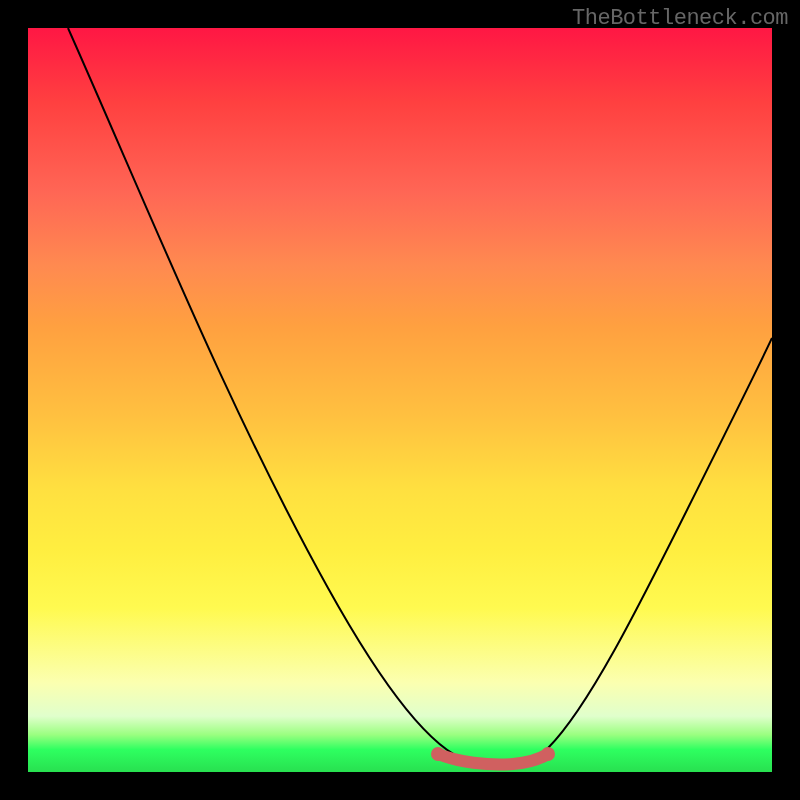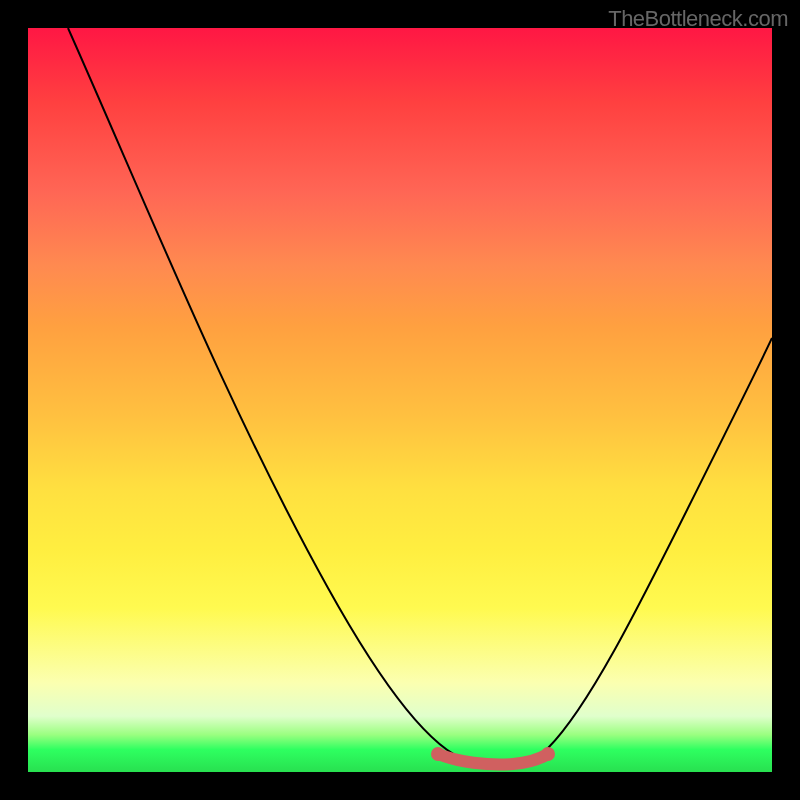--- a/index.html
+++ b/index.html
@@ -19,20 +19,21 @@
   }
   .watermark {
     position: absolute;
     top: 6px;
     right: 12px;
     color: #666;
     font-size: 22px;
     font-weight: normal;
     z-index: 10;
     letter-spacing: -0.5px;
+    font-family: Liberation Mono, monospace;
   }
   .plot-area {
     position: absolute;
     left: 28px;
     top: 28px;
     width: 744px;
     height: 744px;
     background: linear-gradient(to bottom,
       #ff1744 0%,
       #ff4040 10%,

